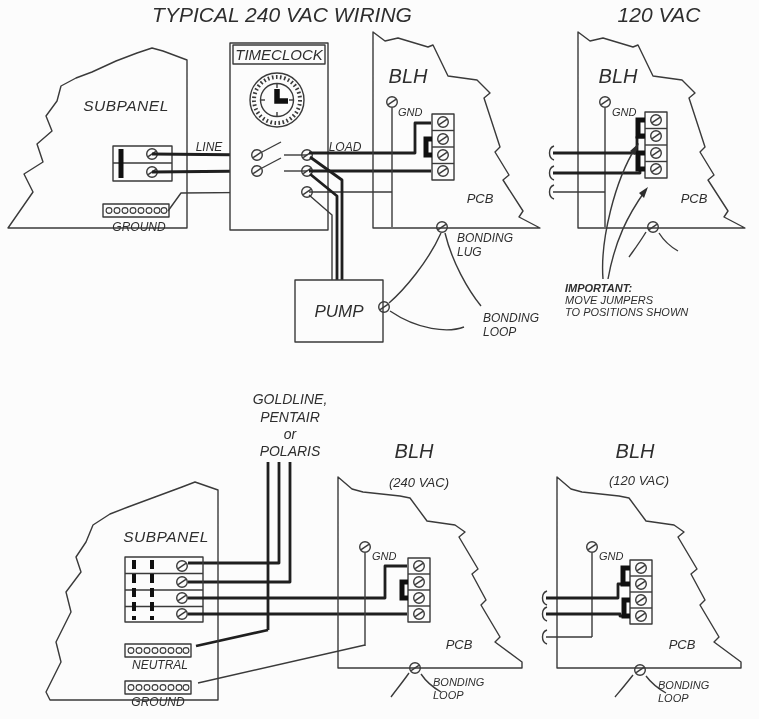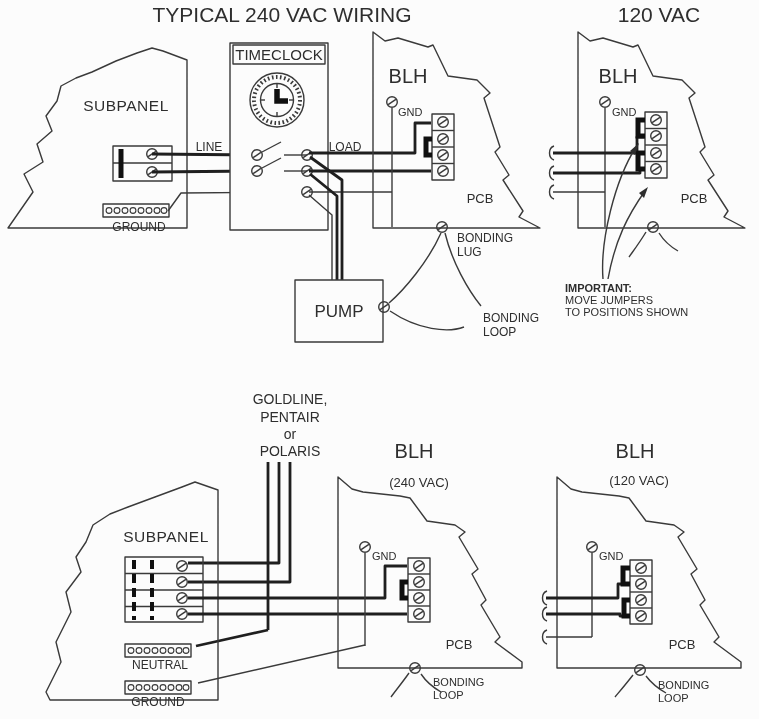--- a/index.html
+++ b/index.html
@@ -1,16 +1,16 @@
 <!DOCTYPE html>
 <html><head>
 <meta charset="utf-8">
 <style>
   html,body{margin:0;padding:0;background:#fcfcfc;}
-  .stage{position:relative;width:759px;height:719px;background:#fcfcfc;overflow:hidden;}
+  .stage{position:relative;width:759px;height:719px;background:#fcfcfc;overflow:hidden;font-style:italic;}
   svg{display:block;}
   .ln{stroke:#3a3a3a;fill:none;stroke-width:1.4;stroke-linejoin:round;}
   .thk{stroke:#1f1f1f;fill:none;stroke-width:2.8;stroke-linejoin:round;}
   .jmp{stroke:#101010;fill:none;stroke-width:5;stroke-linejoin:miter;}
   .dash{stroke:#101010;fill:none;stroke-width:4;stroke-dasharray:9 5;}
   .fillbg{fill:#fcfcfc;}
   .txt{font-family:"Liberation Sans",sans-serif;fill:#2e2e2e;}
   .mid{text-anchor:middle;}
   .t21{font-size:21px;}
   .t20{font-size:20px;}

